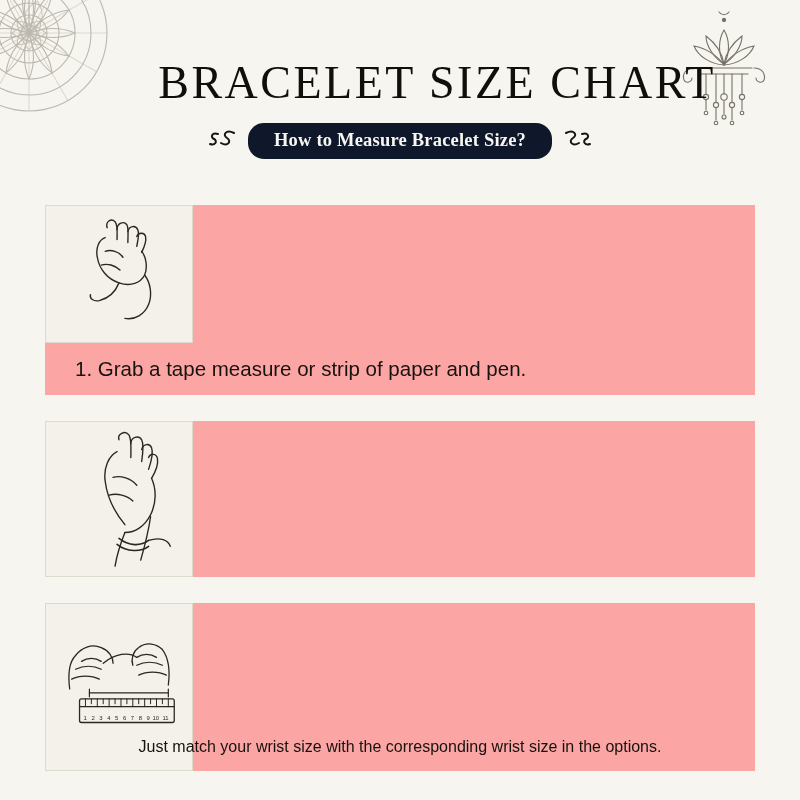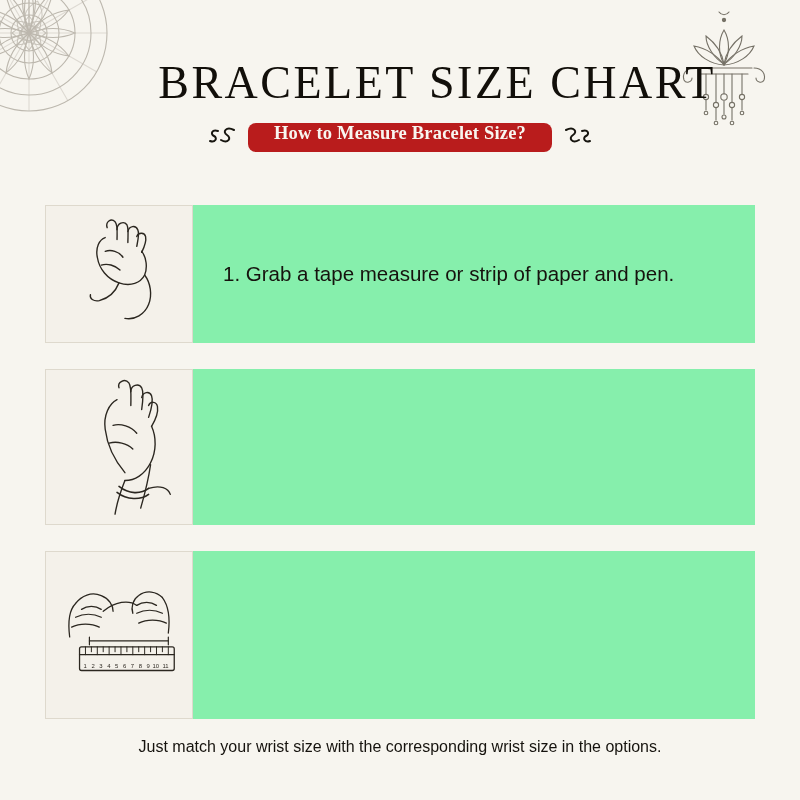--- a/index.html
+++ b/index.html
@@ -64,43 +64,44 @@
     align-items: center;
     justify-content: center;
     gap: 10px;
   }
   .swirl {
     width: 30px;
     height: 26px;
     flex: none;
   }
   .subtitle-pill {
-    background: #b91c1c;
+    background: #0f172a;
     color: #f8f6f0;
-    border-radius: 8px;
-    padding: 0 26px 8px;
+    border-radius: 16px;
+    padding: 7px 26px 8px;
     font-family: "Liberation Serif", serif;
     font-size: 18.5px;
     font-weight: 700;
     letter-spacing: .2px;
     white-space: nowrap;
   }
 
   
   .steps {
     position: absolute;
     top: 205px;
     left: 45px;
     width: 710px;
   }
   .step {
     display: flex;
     align-items: stretch;
-    background: #86efac;
+    background: #fca5a5;
     margin-bottom: 26px;
+    flex-direction: column;
   }
   .step-img {
     flex: none;
     width: 148px;
     background: #f4f1ea;
     border: 1px solid #ded9cd;
     display: flex;
     align-items: center;
     justify-content: center;
   }

